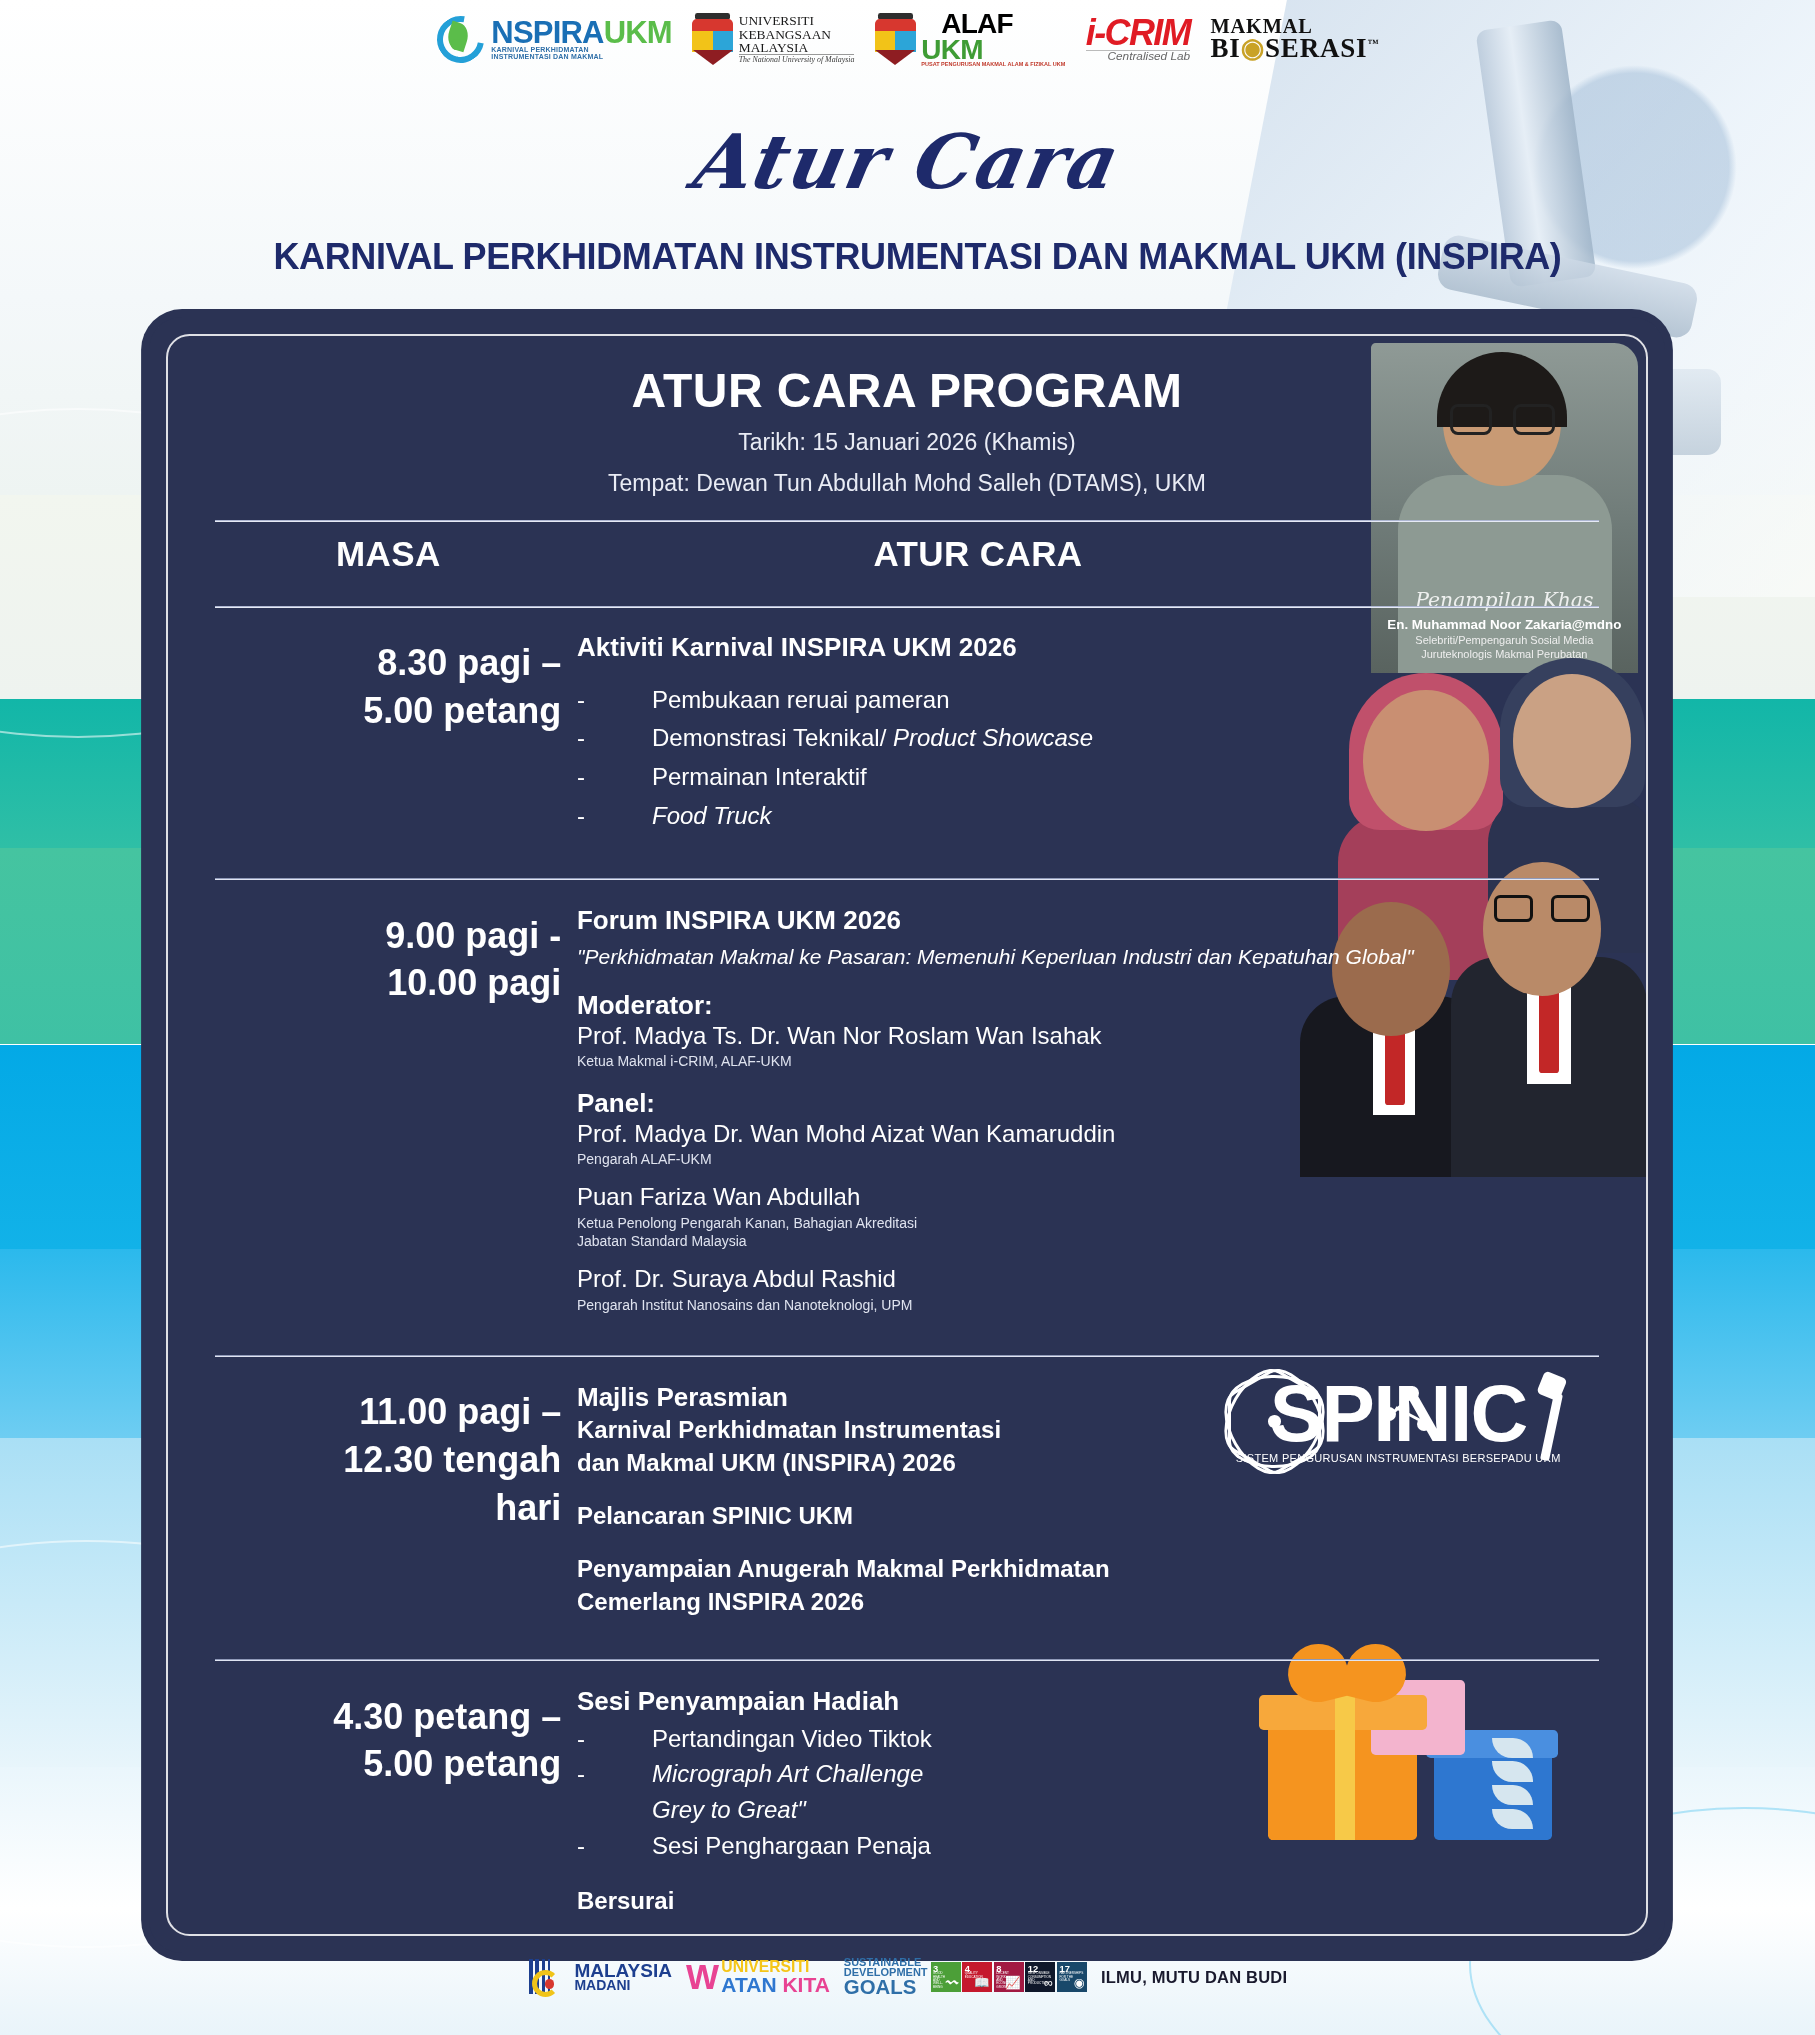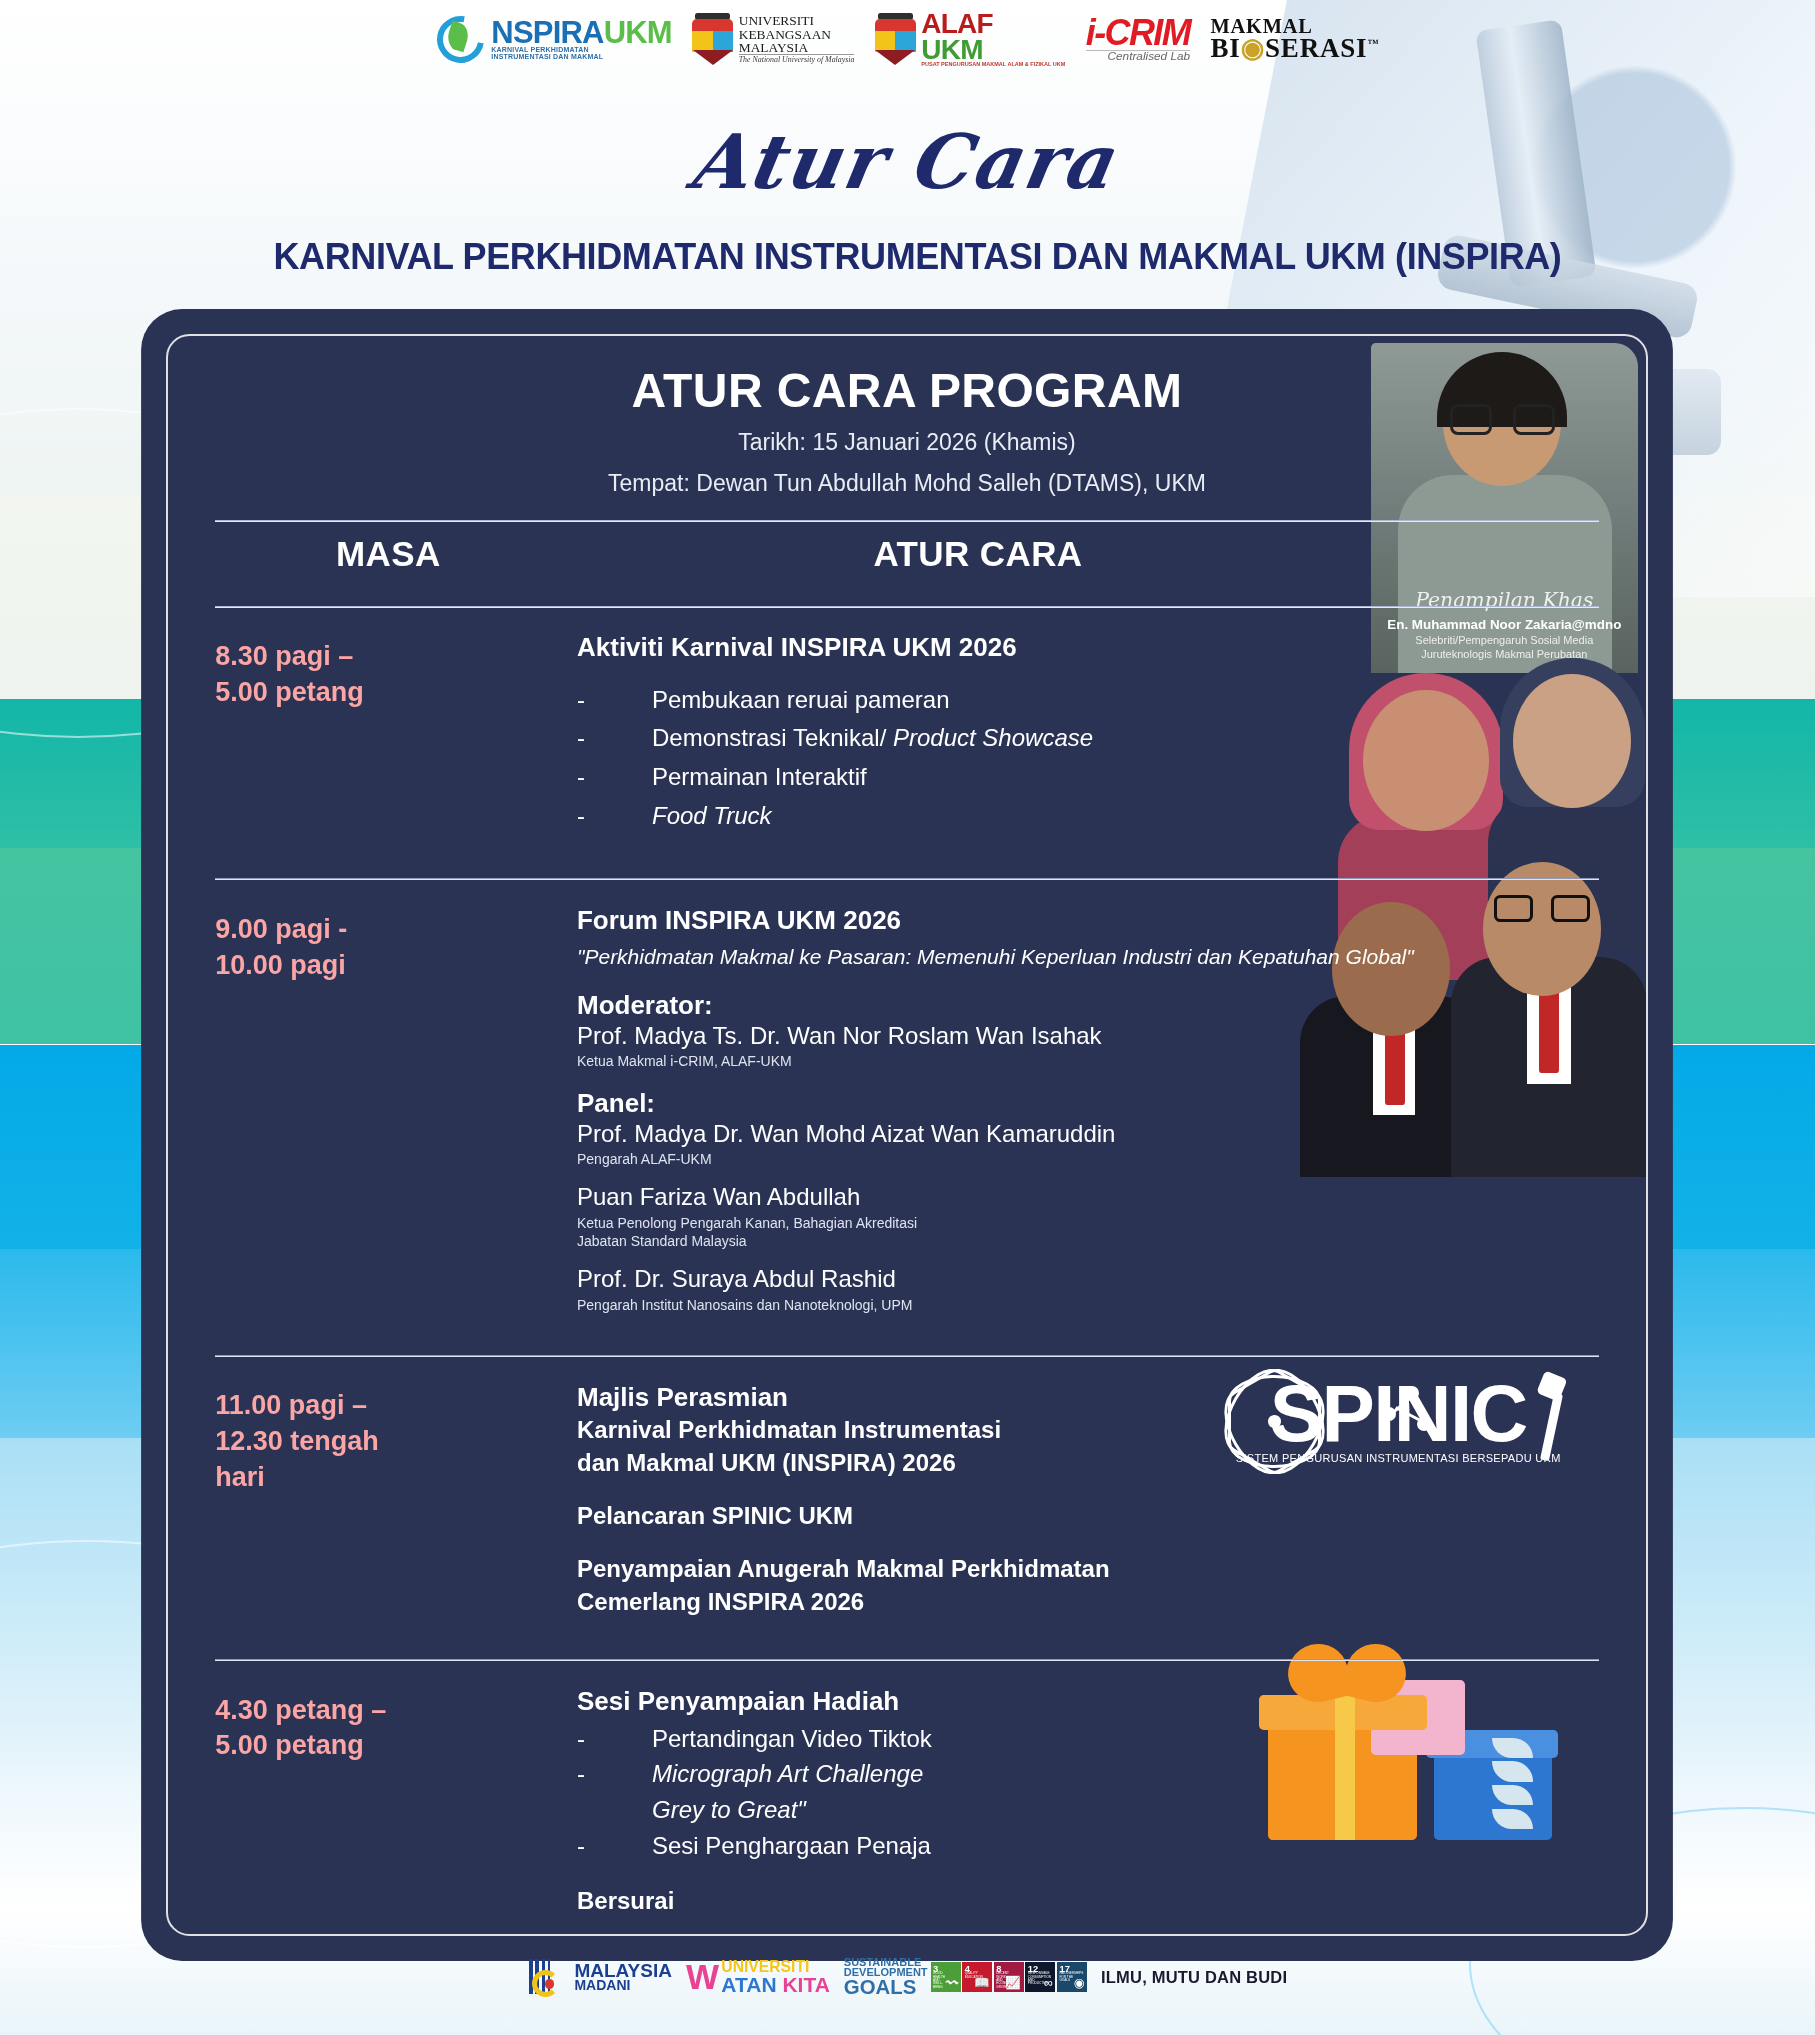--- a/index.html
+++ b/index.html
@@ -70,21 +70,21 @@
   .ukm-crest .q3 { left:0;   top:35%; background:#f2c318; }
   .ukm-crest .q4 { right:0;  top:35%; background:#2ca5d8; }
   .ukm-crest .cap { position:absolute; left:3.1px; top:0; right:3.1px; height:7px; background:#2e2e2e; border-radius:2.4px;}
   .ukm-crest .pt { position:absolute; left:50%; transform:translateX(-50%); bottom:0; width:0; height:0;
     border-left:20.4px solid transparent; border-right:20.4px solid transparent; border-top:15.7px solid #8e1d22; }
   .ukm-words { font-family:"Liberation Serif", serif; line-height:1.0; color:#1a1a1a; }
   .ukm-words div { font-size:13.4px; }
   .ukm-words .sub { font-size:7.9px; font-style:italic; color:#3a3a3a; border-top:0.8px solid #999; padding-top:0.8px; }
 
   .alaf-txt { line-height:.9; }
-  .alaf-txt .a1 { font-size:28px; font-weight:bold; color:#b91c1c; letter-spacing:-0.8px; }
+  .alaf-txt .a1 { font-size:28px; font-weight:bold; color:#000000; letter-spacing:-0.8px;margin-left:20px; }
   .alaf-txt .a2 { font-size:28px; font-weight:bold; color:#3f9c35; letter-spacing:-0.8px; }
   .alaf-txt .a3 { font-size:5.5px; font-weight:bold; color:#c0392b; }
 
   .icrim { line-height:.95; }
   .icrim .c1 { font-size:36px; font-weight:bold; color:#e01b24; font-style:italic; letter-spacing:-1.6px;}
   .icrim .c2 { font-size:11.8px; color:#666; font-style:italic; text-align:right; border-top:0.8px solid #bbb;}
 
   .bio { font-family:"Liberation Serif", serif; line-height:.95; }
   .bio .r1 { font-size:20.4px; font-weight:bold; letter-spacing:0.8px; color:#111; }
   .bio .r2 { font-size:27px; font-weight:bold; letter-spacing:0.8px; color:#111; }
@@ -120,21 +120,21 @@
 
   .rule { height:0; border-top:1.6px solid #aeb7d2; border-bottom:1.6px solid #e6eaf5; margin:20.4px 0 0 0; }
   .rule.thin { border-top:0.8px solid #8f99b8; border-bottom:1.6px solid #dfe4f2; }
 
   .thead { display:flex; padding:12.6px 0 11px 0; }
   .thead .c-time { width:346px; text-align:center; font-size:35px; font-weight:bold; color:#fff; letter-spacing:0.4px;}
   .thead .c-prog { flex:1; text-align:center; font-size:35px; font-weight:bold; color:#fff; letter-spacing:0.4px; padding-right:204px;}
 
   .row { display:flex; padding:23.6px 0 20.4px 0; position:relative; z-index:4; }
   .row .time {
-    width:346px; text-align:left; font-size:27px; font-weight:bold; color:#fca5a5; line-height:1.32;
+    width:346px; text-align:right; font-size:36px; font-weight:bold; color:#ffffff; line-height:1.32;
     padding-top:7.9px;
   }
   .row .prog { flex:1; padding-left:15.7px; color:#fff; }
 
   .p-head { font-size:26px; font-weight:bold; line-height:1.3; }
   .p-line { font-size:24px; font-weight:700; line-height:1.36; }
   .p-quote { font-size:21px; font-style:italic; font-weight:300; line-height:1.42; margin-top:4.7px; }
   .p-gap { height:20.4px; }
 
   ul.dashes { list-style:none; margin-top:17.3px; }

